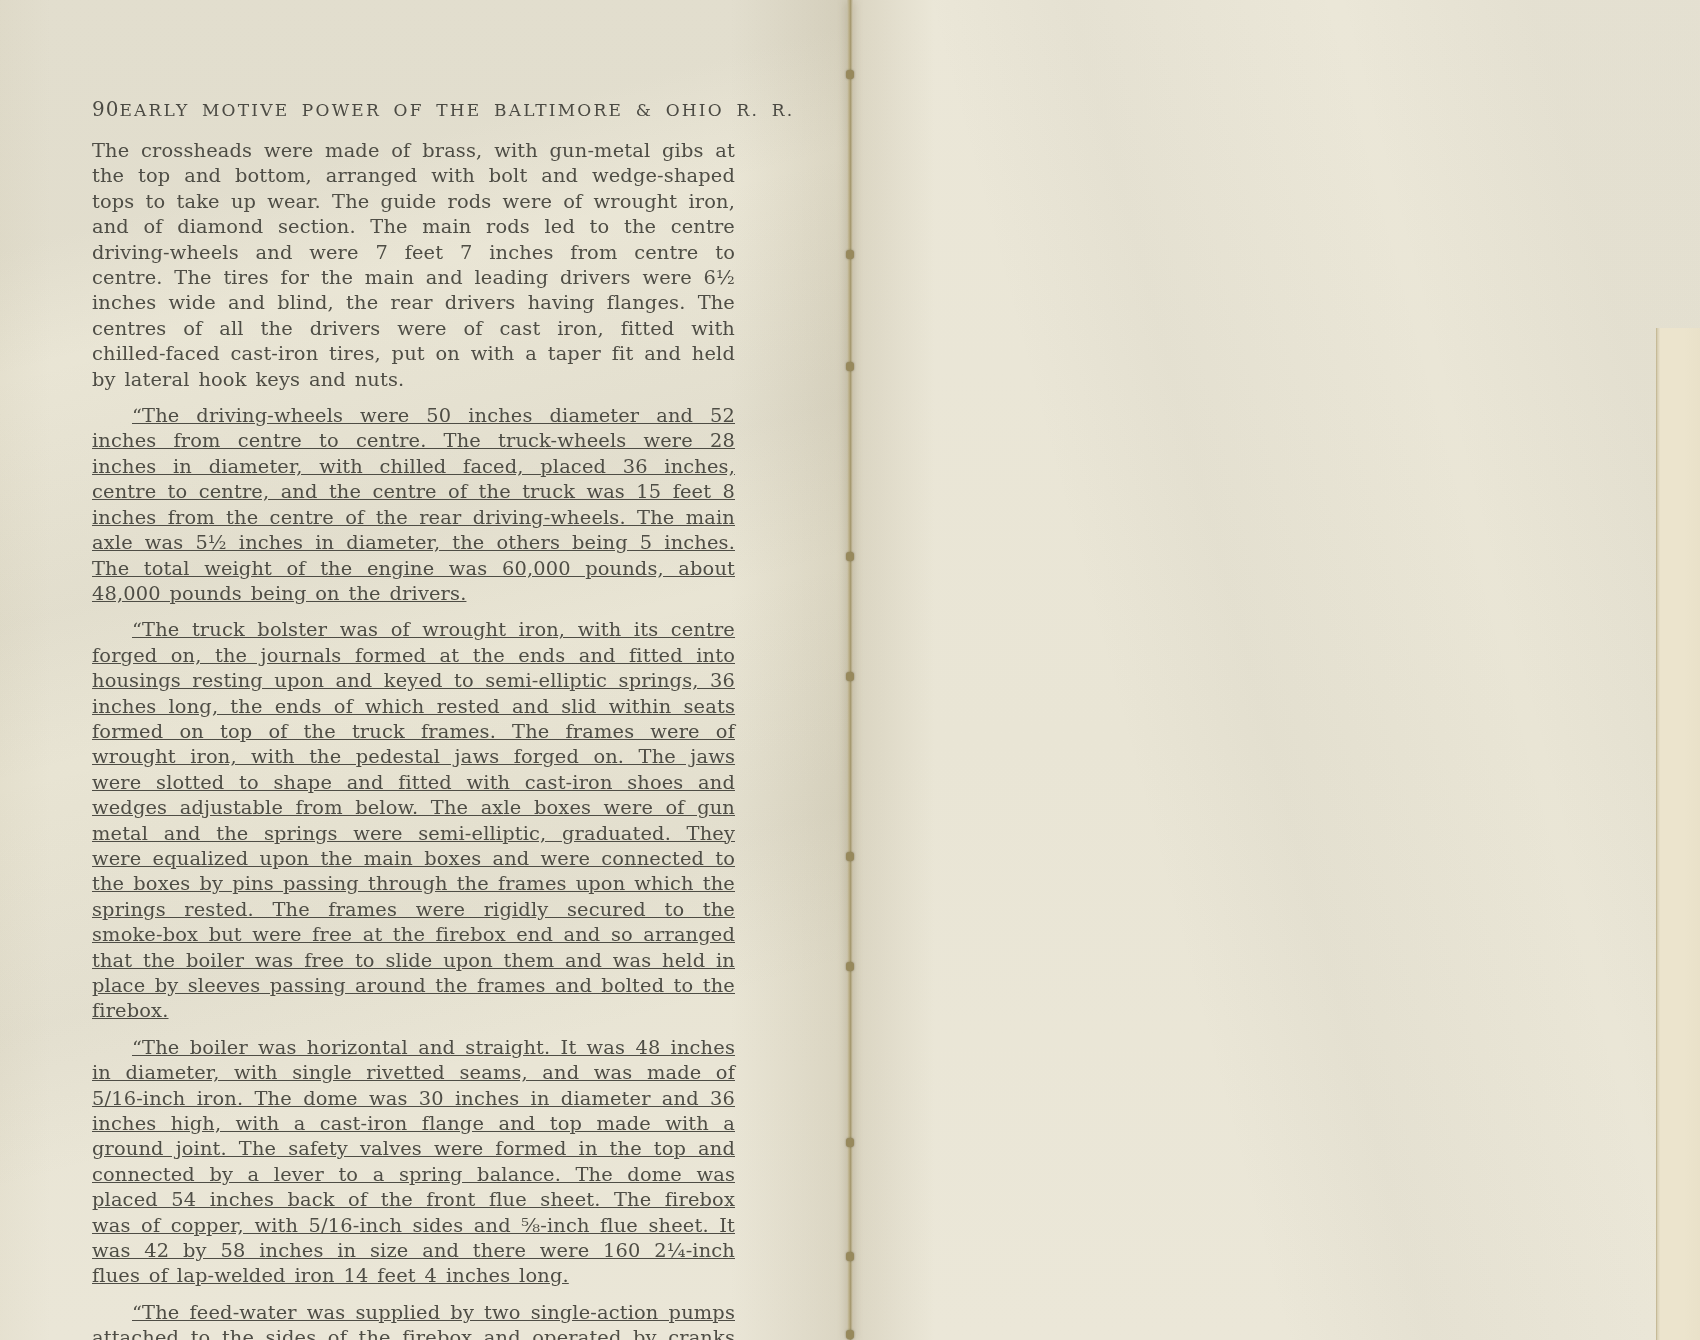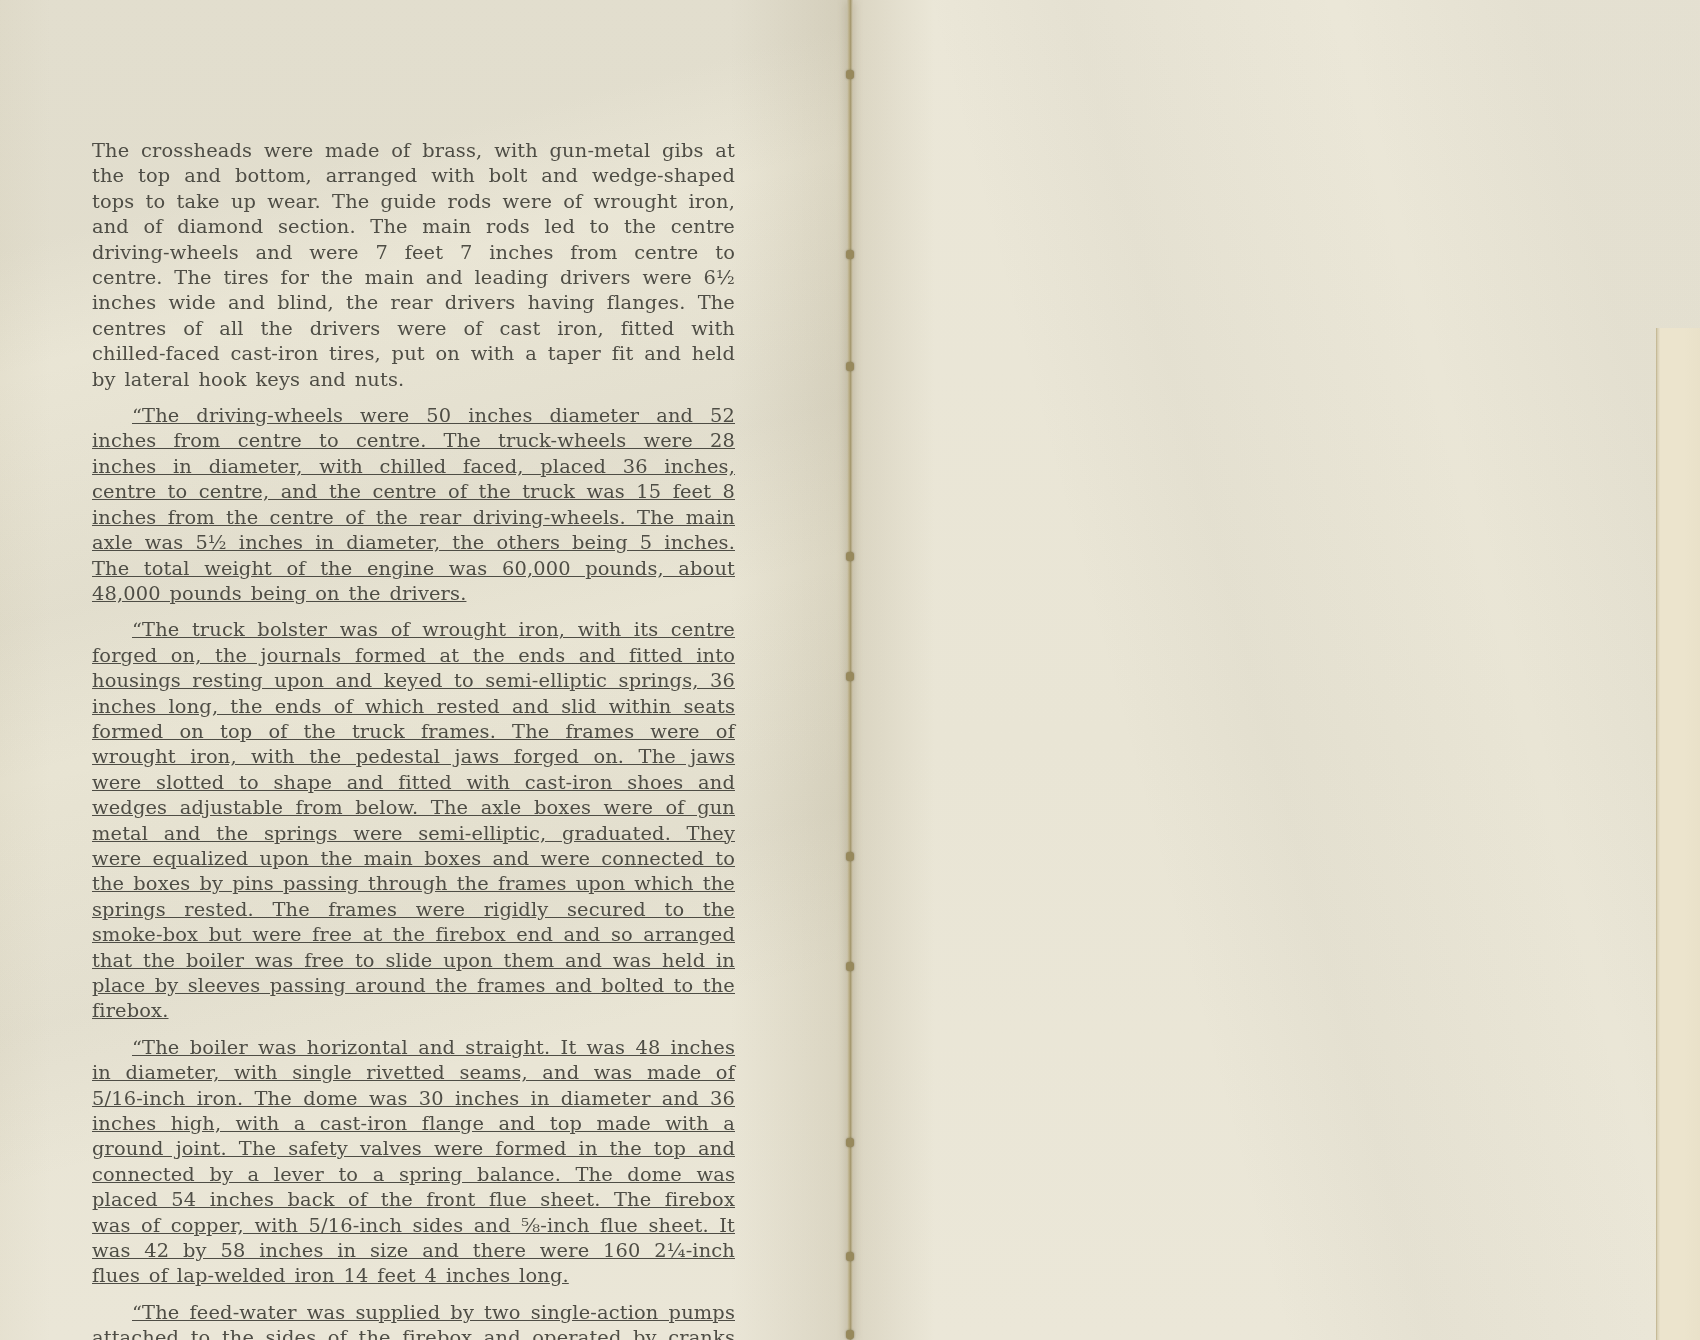--- a/index.html
+++ b/index.html
@@ -70,20 +70,25 @@
   }
   #body-left .para{margin-bottom:11px;}
   #body-left .para.indent{text-indent:40px;text-decoration:underline;}
 </style>
 </head>
 <body>
 
 <div id="spread">
 
   <div class="page" id="page-left">
+    <div class="running-head" id="head-left">
+      <span class="folio folio-left">90</span>
+      <span class="head-title">EARLY MOTIVE POWER OF THE BALTIMORE &amp; OHIO R. R.</span>
+      <span class="head-spacer"></span>
+    </div>
     <div class="body-text" id="body-left">
         <p class="para">The crossheads were made of brass, with gun-metal gibs at the top and bottom, arranged with bolt and wedge-shaped tops to take up wear. The guide rods were of wrought iron, and of diamond section. The main rods led to the centre driving-wheels and were 7 feet 7 inches from centre to centre. The tires for the main and leading drivers were 6½ inches wide and blind, the rear drivers having flanges. The centres of all the drivers were of cast iron, fitted with chilled-faced cast-iron tires, put on with a taper fit and held by lateral hook keys and nuts.</p>
         <p class="para indent">“The driving-wheels were 50 inches diameter and 52 inches from centre to centre. The truck-wheels were 28 inches in diameter, with chilled faced, placed 36 inches, centre to centre, and the centre of the truck was 15 feet 8 inches from the centre of the rear driving-wheels. The main axle was 5½ inches in diameter, the others being 5 inches. The total weight of the engine was 60,000 pounds, about 48,000 pounds being on the drivers.</p>
         <p class="para indent">“The truck bolster was of wrought iron, with its centre forged on, the journals formed at the ends and fitted into housings resting upon and keyed to semi-elliptic springs, 36 inches long, the ends of which rested and slid within seats formed on top of the truck frames. The frames were of wrought iron, with the pedestal jaws forged on. The jaws were slotted to shape and fitted with cast-iron shoes and wedges adjustable from below. The axle boxes were of gun metal and the springs were semi-elliptic, graduated. They were equalized upon the main boxes and were connected to the boxes by pins passing through the frames upon which the springs rested. The frames were rigidly secured to the smoke-box but were free at the firebox end and so arranged that the boiler was free to slide upon them and was held in place by sleeves passing around the frames and bolted to the firebox.</p>
         <p class="para indent">“The boiler was horizontal and straight. It was 48 inches in diameter, with single rivetted seams, and was made of 5/16-inch iron. The dome was 30 inches in diameter and 36 inches high, with a cast-iron flange and top made with a ground joint. The safety valves were formed in the top and connected by a lever to a spring balance. The dome was placed 54 inches back of the front flue sheet. The firebox was of copper, with 5/16-inch sides and ⅝-inch flue sheet. It was 42 by 58 inches in size and there were 160 2¼-inch flues of lap-welded iron 14 feet 4 inches long.</p>
         <p class="para indent">“The feed-water was supplied by two single-action pumps attached to the sides of the firebox and operated by cranks attached</p>
       </div>
   </div>
 
   <div class="page" id="page-right">

